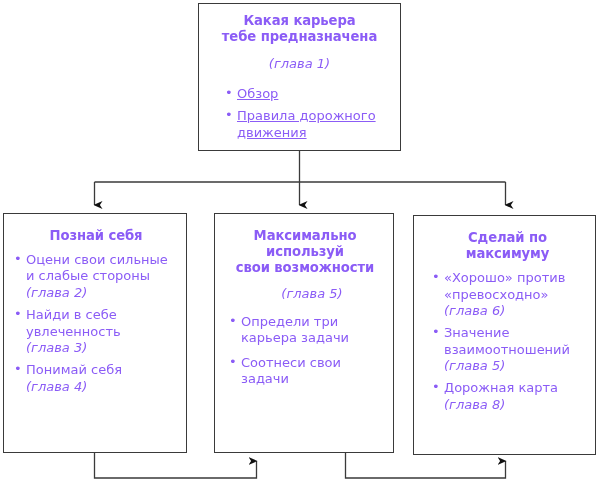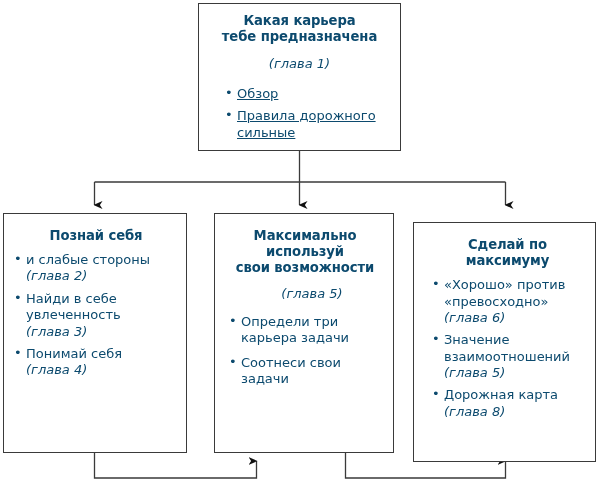--- a/index.html
+++ b/index.html
@@ -7,21 +7,21 @@
     margin: 0;
     padding: 0;
     background: #ffffff;
   }
   #canvas {
     position: relative;
     width: 600px;
     height: 481px;
     background: #ffffff;
     font-family: "DejaVu Sans", "Liberation Sans", sans-serif;
-    color: #0c4a6e;
+    color: #8b5cf6;
     overflow: hidden;
   }
   svg.connectors {
     position: absolute;
     left: 0;
     top: 0;
     width: 600px;
     height: 481px;
     pointer-events: none;
   }
@@ -108,21 +108,21 @@
     width: 180px;
     height: 240px;
     padding: 14px 6px 0 8px;
   }
   #node-max .node-chapter { margin-top: 10px; text-align: center; padding-left: 14px; }
   #node-max ul.bullets { margin-top: 12px; padding-left: 6px; }
   #node-max ul.bullets > li { margin-bottom: 8px; }
 
   #node-best {
     left: 413px;
-    top: 222px;
+    top: 215px;
     width: 183px;
     height: 240px;
     padding: 14px 6px 0 12px;
   }
   #node-best ul.bullets { margin-top: 8px; padding-left: 6px; }
   #node-best ul.bullets > li { margin-bottom: 6px; }
 </style>
 </head>
 <body>
 
@@ -158,29 +158,30 @@
       <span>Какая карьера</span><br>
       <span>тебе предназначена</span>
     </div>
     <div class="node-chapter">(глава 1)</div>
     <ul class="bullets">
       <li>
         <span>Обзор</span>
       </li>
       <li>
         <span>Правила дорожного</span>
-        <span class="sub-line">сильные</span>
+        <span class="sub-line">движения</span>
       </li>
     </ul>
   </div>
 
   <div class="node" id="node-know">
     <div class="node-title">Познай себя</div>
     <ul class="bullets">
       <li>
+        <span>Оцени свои сильные</span>
         <span class="sub-line">и слабые стороны</span>
         <span class="chap">(глава 2)</span>
       </li>
       <li>
         <span>Найди в себе</span>
         <span class="sub-line">увлеченность</span>
         <span class="chap">(глава 3)</span>
       </li>
       <li>
         <span>Понимай себя</span>

